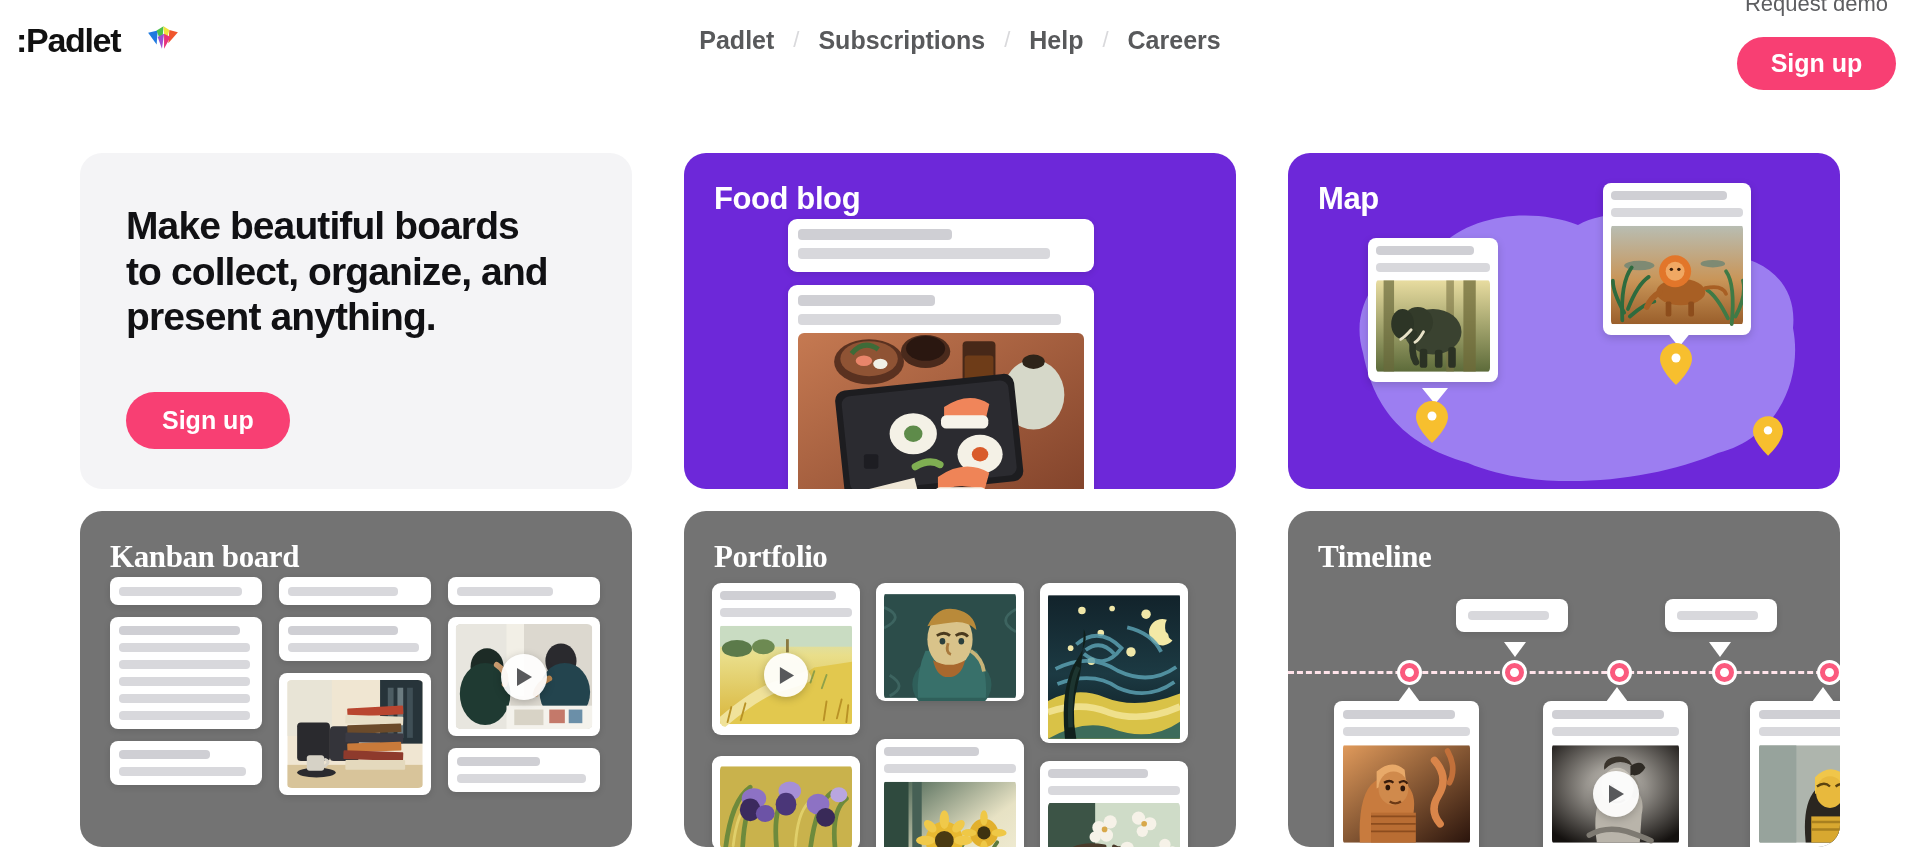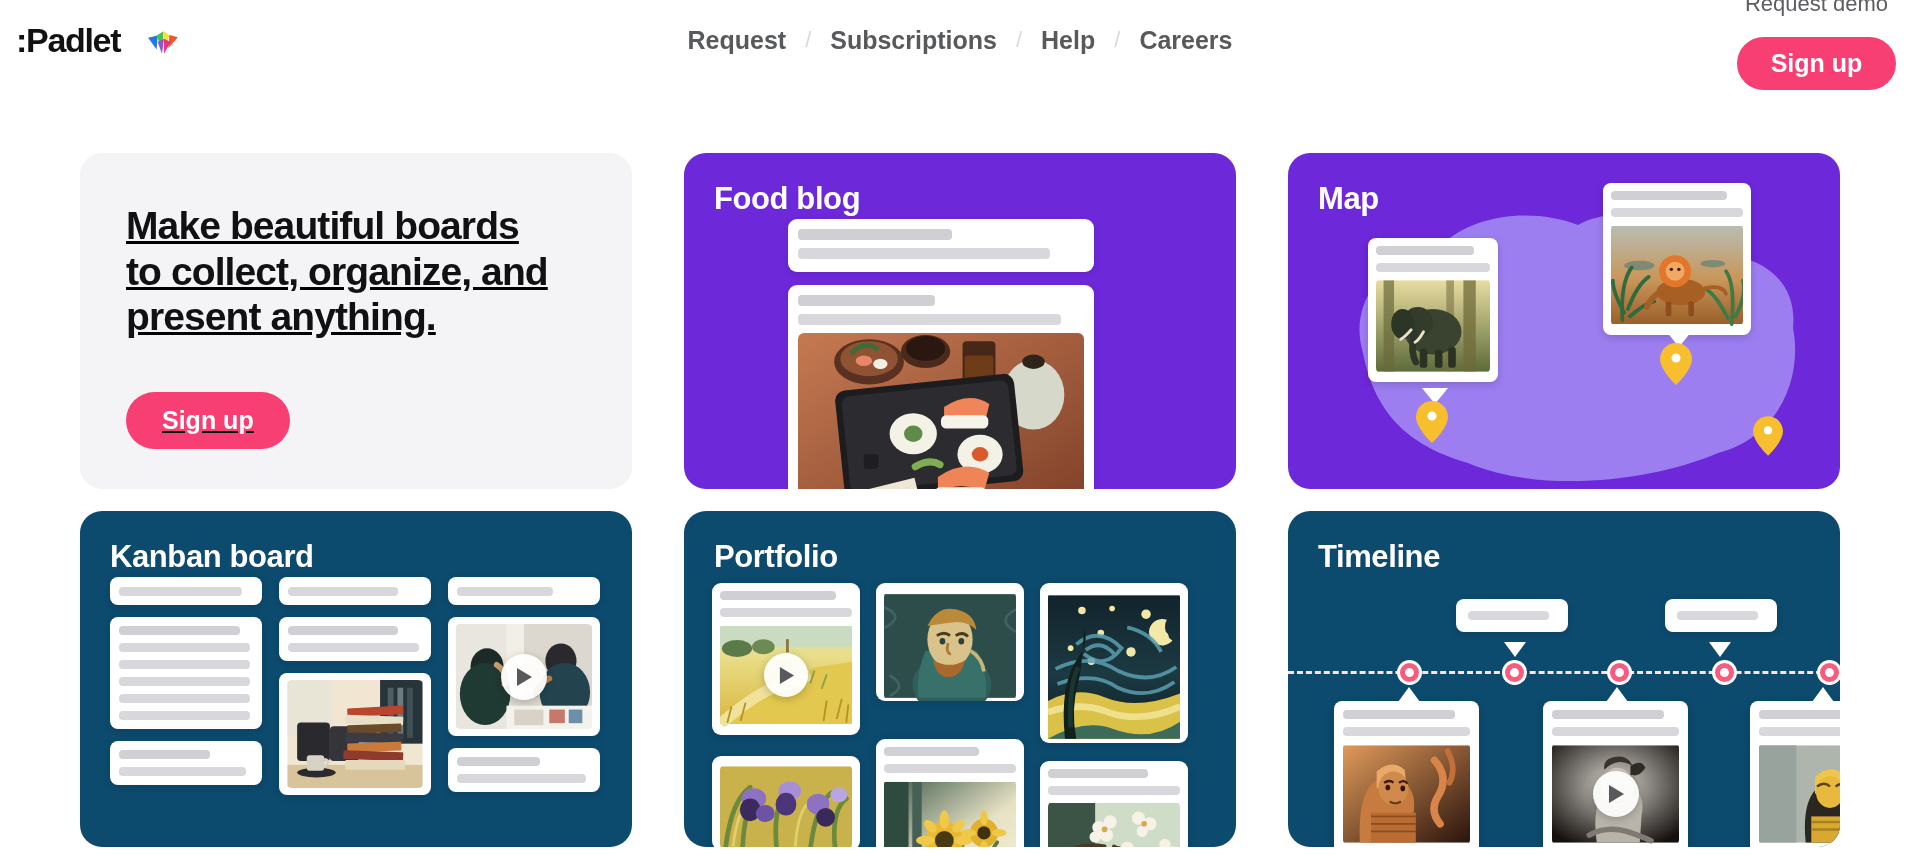--- a/index.html
+++ b/index.html
@@ -13,21 +13,21 @@
   
   .header {
     height: 80px;
     display: flex;
     align-items: center;
     padding: 0 18px 0 16px;
     position: relative;
   }
   .brand {
     display: flex;
-    align-items: flex-end;
+    align-items: flex-start;
     gap: 26px;
     margin-left: 0px;
   }
   .logo-wordmark {
     font-size: 34px;
     font-weight: 800;
     letter-spacing: -1.3px;
     color: #111111;
     font-family: "Liberation Sans", sans-serif;
   }
@@ -114,27 +114,26 @@
     position: absolute;
     top: 28px;
     left: 30px;
     font-size: 31px;
     font-weight: 800;
     color: #ffffff;
     letter-spacing: -0.4px;
     z-index: 5;
   }
   .card-purple { background: #6d28d9; }
-  .card-pink   { background: #0c4a6e; }
+  .card-pink   { background: #737373; font-family: Liberation Serif, serif; }
 
   
   .card-hero {
     background: #f4f4f6;
     padding: 50px 46px;
-    text-decoration: underline;
   }
   .hero-title {
     font-size: 39px;
     line-height: 1.17;
     font-weight: 800;
     color: #111114;
     letter-spacing: -0.9px;
     max-width: 430px;
   }
   .hero-buttons {
@@ -240,21 +239,21 @@
         <polygon points="20,18 33,10 30,46" fill="#4cc04a"></polygon>
         <polygon points="33,10 44,17 36,46" fill="#f2e23a"></polygon>
         <polygon points="44,17 60,21 42,42" fill="#f0562d"></polygon>
         <polygon points="22,30 34,24 30,52" fill="#9b4fd4"></polygon>
         <polygon points="34,24 46,30 34,52" fill="#e8337d"></polygon>
       </svg>
     </span>
   </div>
 
   <nav class="nav-center">
-    <span class="nav-link">Request</span>
+    <span class="nav-link">Padlet</span>
     <span class="nav-sep">/</span>
     <span class="nav-link">Subscriptions</span>
     <span class="nav-sep">/</span>
     <span class="nav-link">Help</span>
     <span class="nav-sep">/</span>
     <span class="nav-link">Careers</span>
   </nav>
 
   <div class="nav-right">
     <span class="request-demo">Request demo</span>

